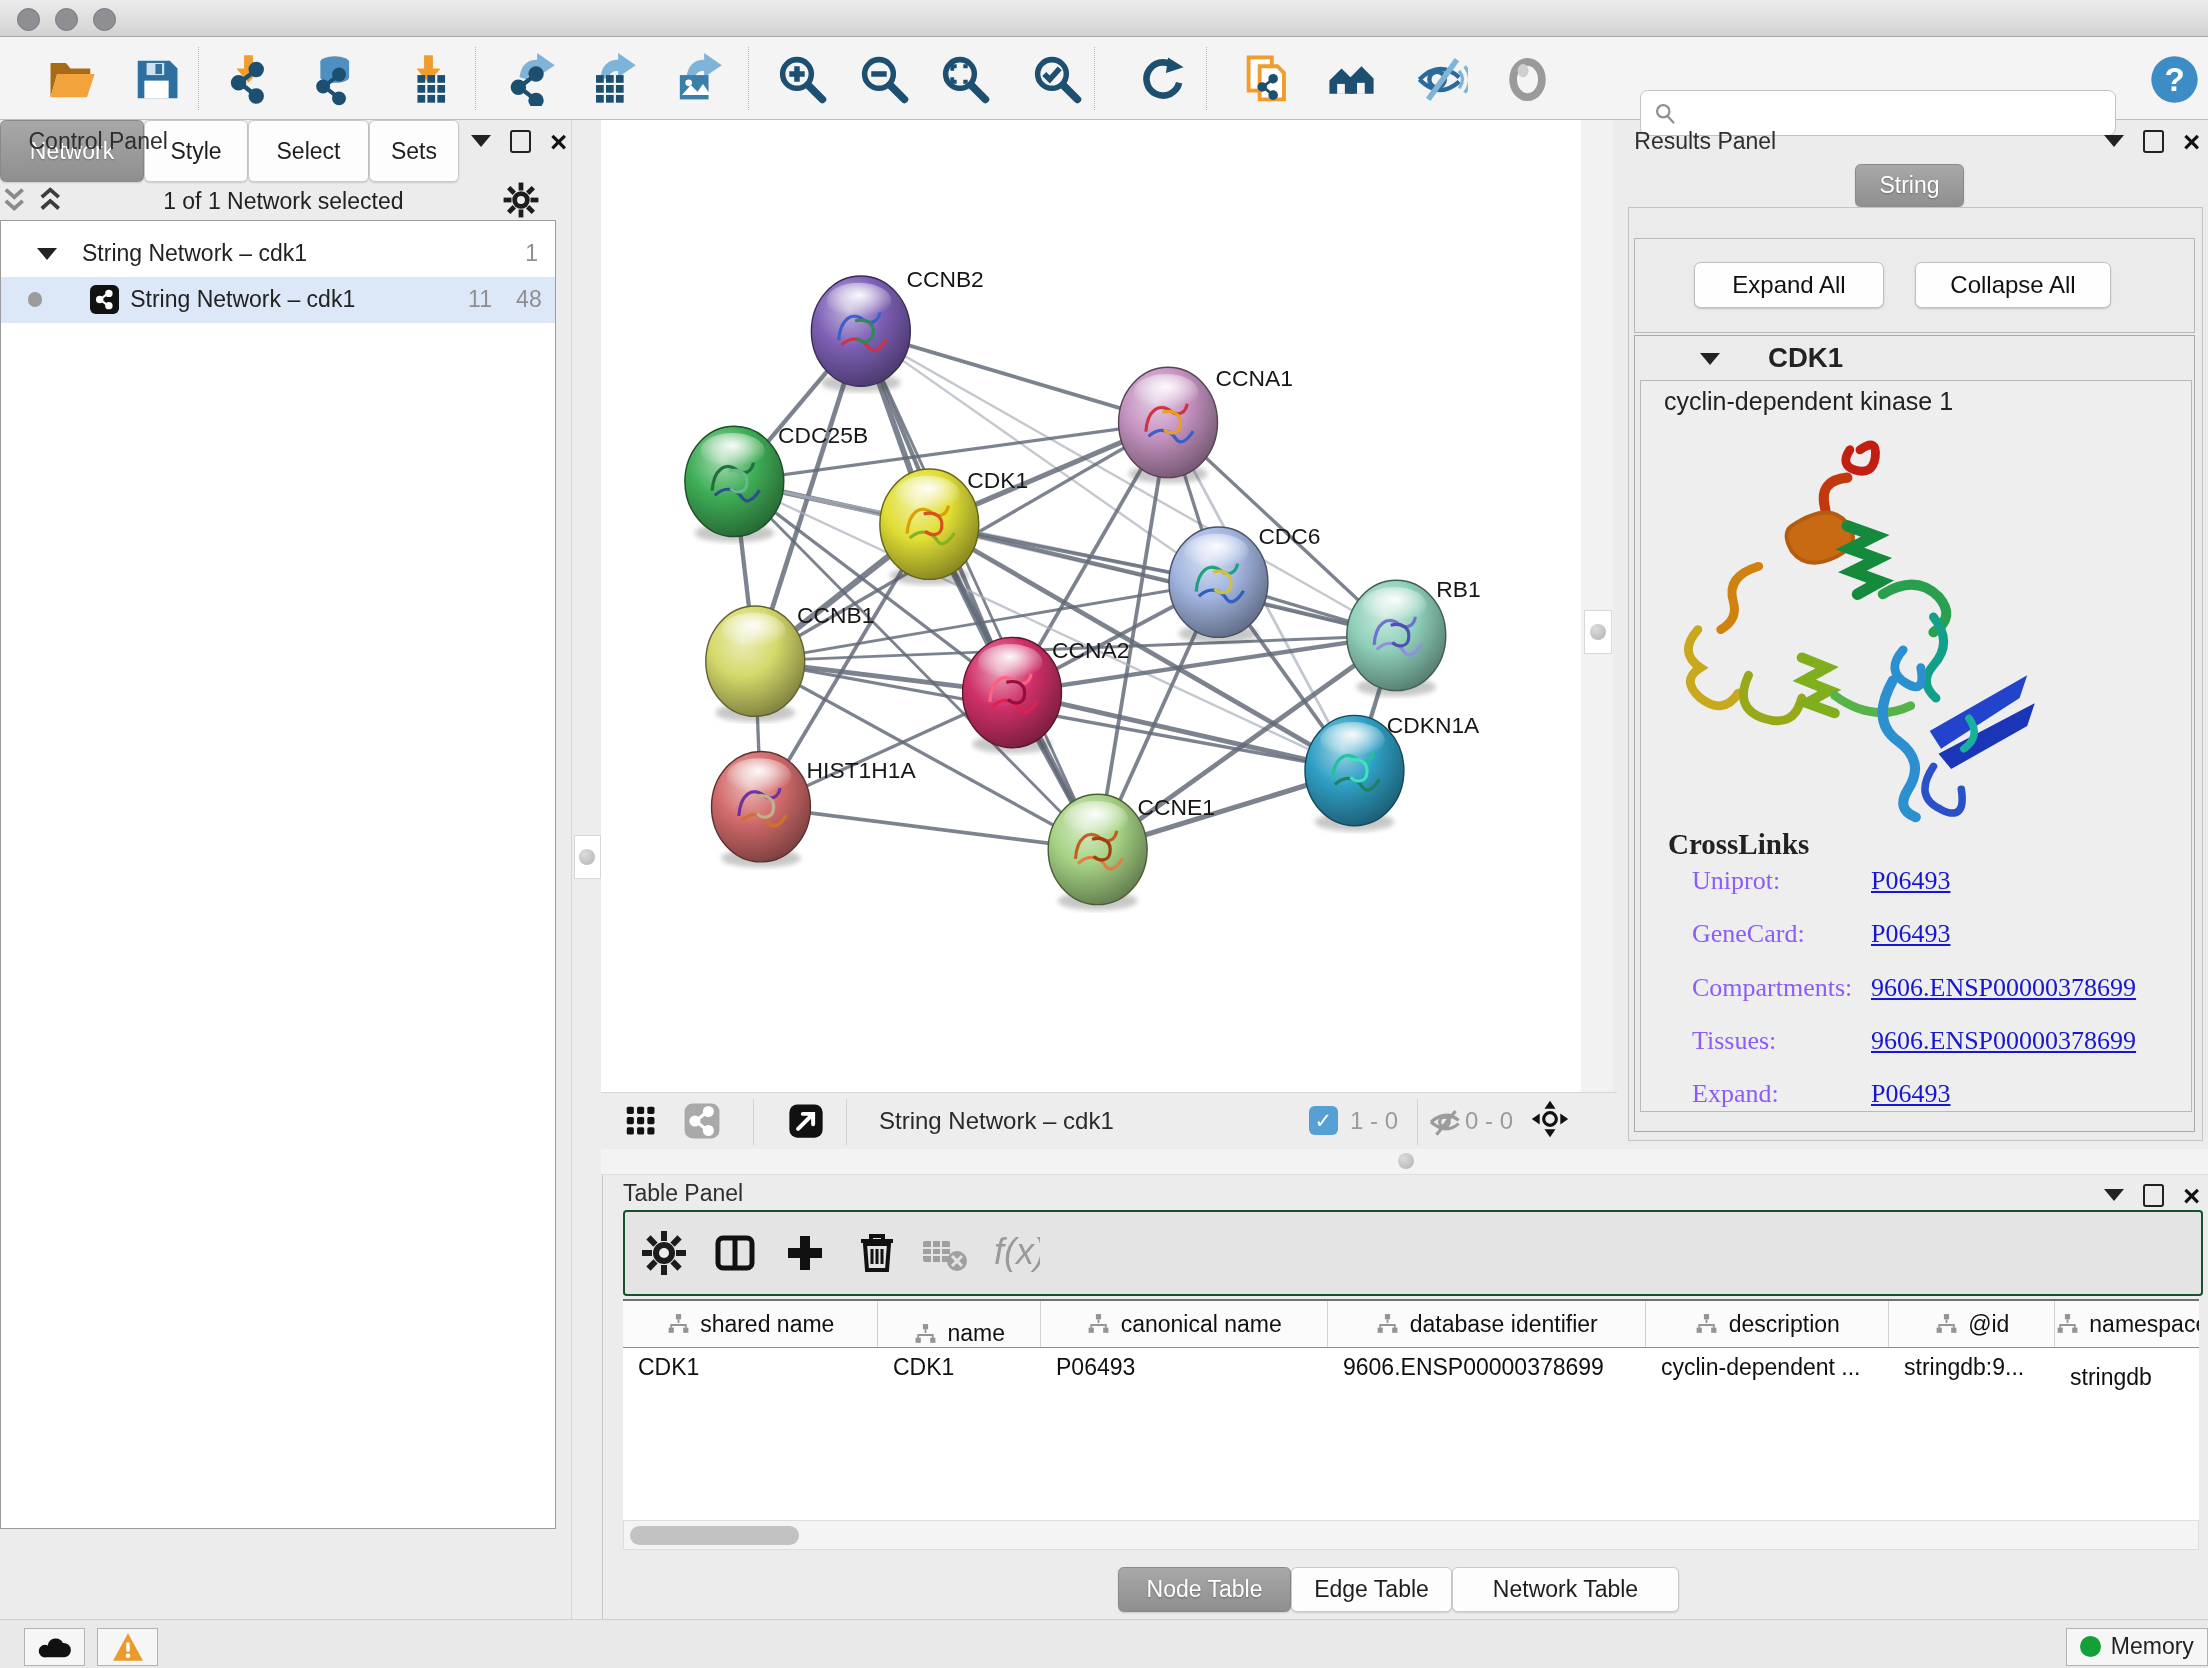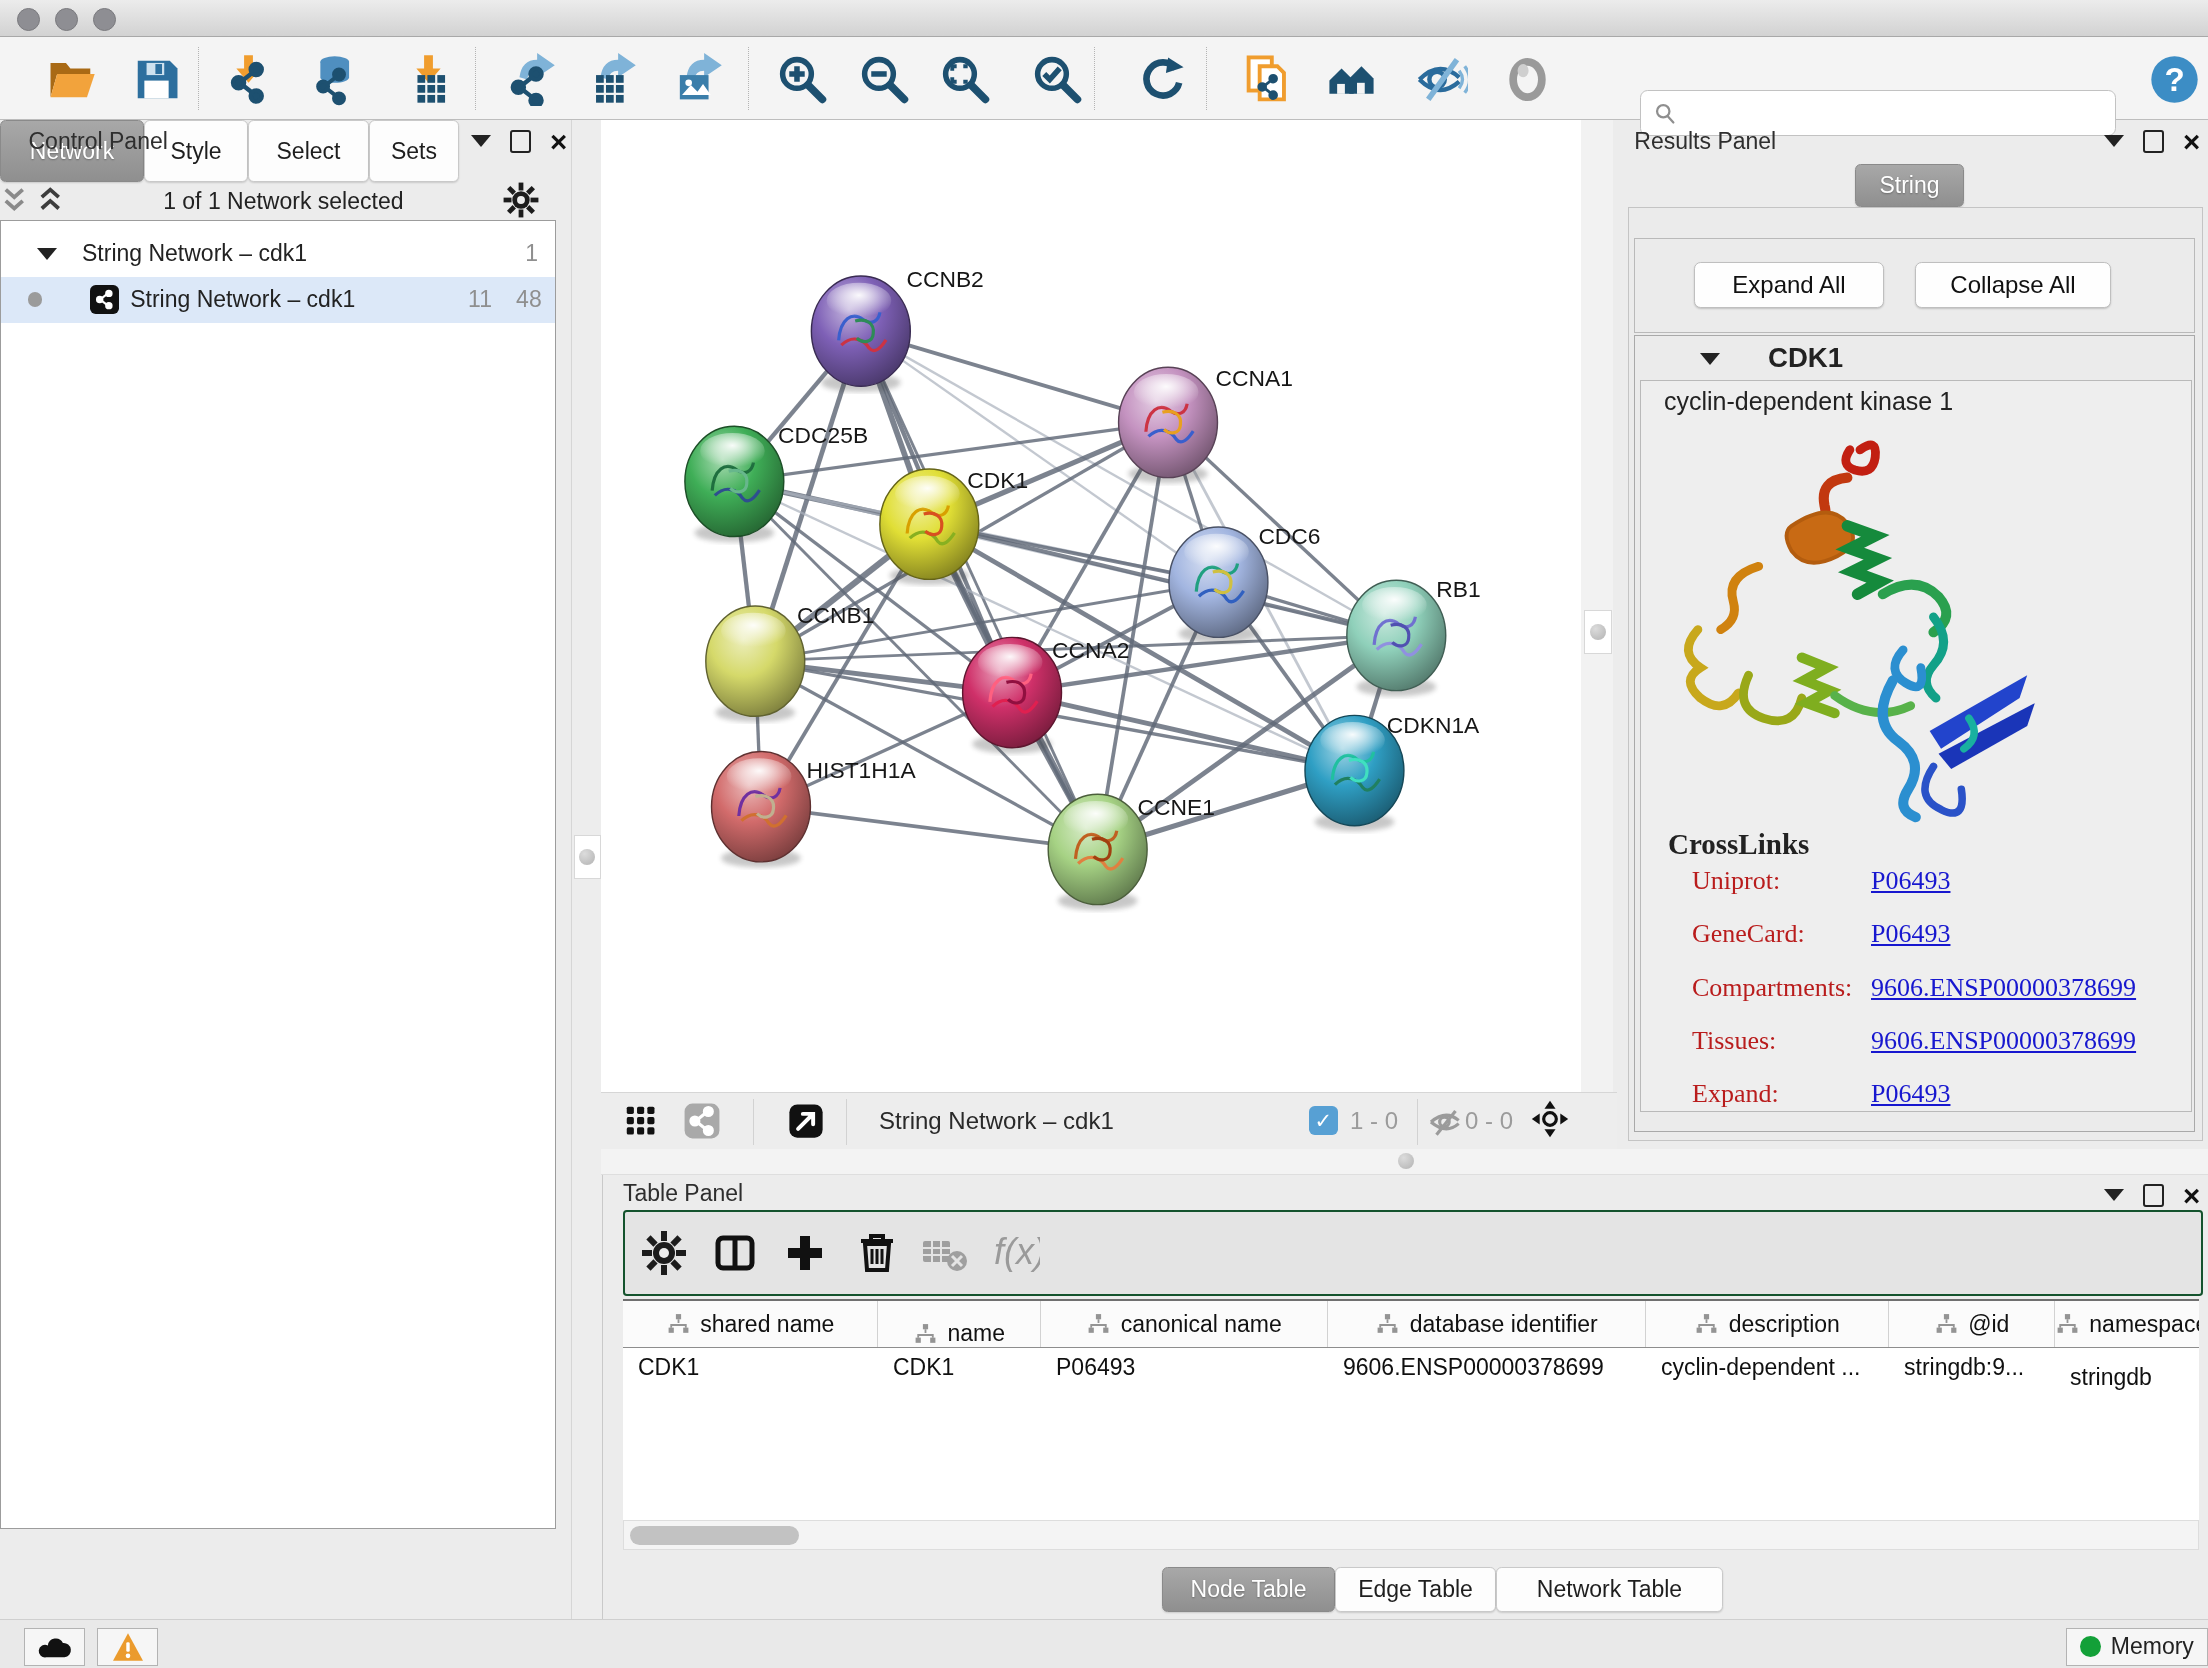--- a/index.html
+++ b/index.html
@@ -53,37 +53,37 @@
   
   #results-panel{left:1621px;top:120px;width:588px;height:1029px;}
   #res-outer{left:1628px;top:207px;width:573px;height:932px;background:#ebebeb;border:1px solid #c4c4c4;}
   #res-btnbox{left:1634px;top:238px;width:561px;height:95px;background:#ebebeb;border:1.9px solid #b9b9b9;box-sizing:border-box;}
   .res-btn{height:44px;background:#fefefe;border:1px solid #bfbfbf;border-radius:6.7px;display:flex;align-items:center;justify-content:center;
      font-size:24px;color:#111;box-shadow:0 1px 1.9px rgba(0,0,0,.18);}
   #res-cdkbox{left:1634px;top:335px;width:561px;height:797px;border:1.9px solid #a9a9a9;box-sizing:border-box;background:#ebebeb;}
   #cdk-inner{left:1640px;top:380px;width:550px;height:730px;border:1px solid #b9b9b9;background:#eeeeee;}
   .serif{font-family:"Liberation Serif","DejaVu Serif",serif;}
   .xlink-row{position:absolute;font-size:26px;}
-  .xlink-label{color:#b91c1c;}
+  .xlink-label{color:#8b5cf6;}
   .xlink-val{color:#1717cf;text-decoration:underline;}
   
   #table-panel{left:601px;top:1174px;width:1607px;height:445px;}
   #tp-toolbar{left:623px;top:1210px;width:1576px;height:82px;background:#e4e4e4;border:2px solid #14532d;border-radius:3.8px;}
   .tp-ico{top:13.3px;width:55px;height:55px;display:flex;align-items:center;justify-content:center;}
   .tp-ico svg{width:48px;height:48px;}
   #ntable{left:623px;top:1299px;width:1576px;height:221px;background:#fff;border-top:2.9px solid #6f6f6f;overflow:hidden;}
   #thead{display:flex;height:46px;background:#fbfbfb;border-bottom:1.9px solid #8d8d8d;}
   .th{display:flex;align-items:center;justify-content:center;gap:9.5px;font-size:23px;color:#111;
       border-right:1.9px solid #d2d2d2;box-sizing:border-box;overflow:hidden;white-space:nowrap;flex:none;}
   .th svg{width:25px;height:25px;flex:none;}
   #trow{display:flex;height:38px;align-items:center;}
   .td{font-size:23px;color:#101010;padding-left:15px;box-sizing:border-box;overflow:hidden;white-space:nowrap;flex:none;}
   #tp-hscroll{left:623px;top:1520px;width:1576px;height:30px;background:#f4f4f4;border:1px solid #ddd;box-sizing:border-box;}
   #tp-thumb{left:5.7px;top:4.8px;width:169px;height:19px;background:#c2c2c2;border-radius:9.5px;}
-  #tp-tabs{left:1162px;top:1567px;display:flex;height:45px;}
+  #tp-tabs{left:1118px;top:1567px;display:flex;height:45px;}
   
   #statusbar{left:0;top:1619px;width:2208px;height:49px;background:#e9e9e9;border-top:1.9px solid #cfcfcf;}
   .sb-btn{top:7.6px;height:36px;background:#f6f6f6;border:1.9px solid #b3b3b3;display:flex;align-items:center;justify-content:center;}
   #mem-dot{width:21px;height:21px;border-radius:50%;background:#13a038;margin-right:9.5px;}
   #memory-btn{font-size:23px;padding:0 13.3px;}
   svg text{font-family:"Liberation Sans","DejaVu Sans",sans-serif;}
 </style>
 </head>
 <body>
 

